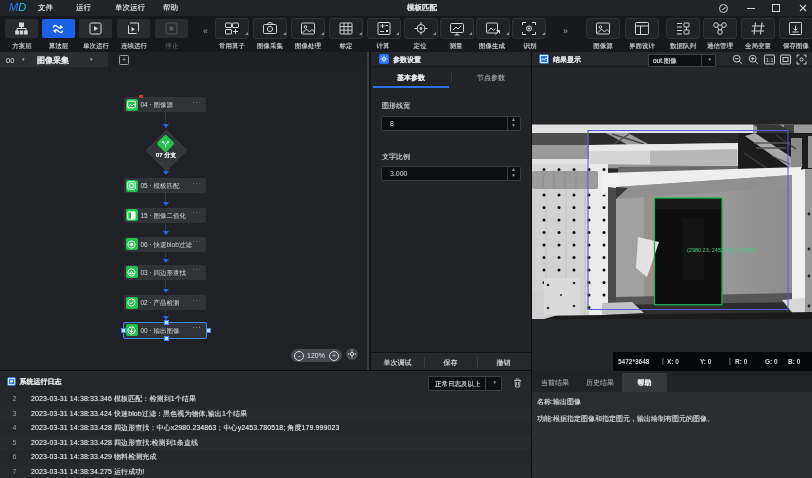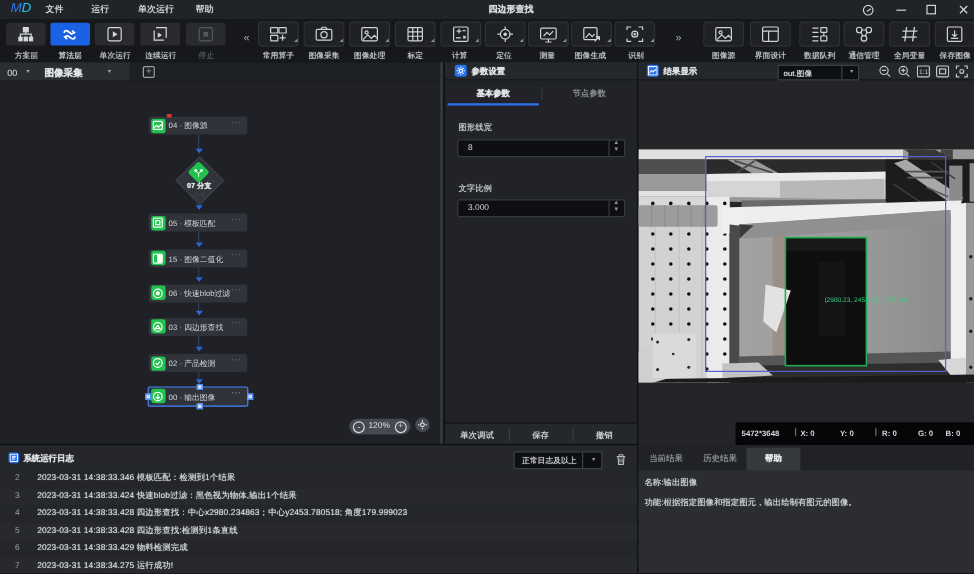--- a/index.html
+++ b/index.html
@@ -48,21 +48,21 @@
 <body>
 <div id="app">
 
 <div class="abs" id="titlebar">
   <span class="abs" style="left:9px;top:1px;font-size:11px;font-weight:normal;font-style:italic;">
     <span style="color:#2a7bf5;">M</span><span style="color:#27c5ee;">D</span></span>
   <span class="abs menu cjk" style="left:38px;">文件</span>
   <span class="abs menu cjk" style="left:76px;">运行</span>
   <span class="abs menu cjk" style="left:115px;">单次运行</span>
   <span class="abs menu cjk" style="left:163px;">帮助</span>
-  <span class="abs menu cjk" style="left:407px;font-weight:bold;">四边形查找</span>
+  <span class="abs menu cjk" style="left:407px;font-weight:bold;">模板匹配</span>
   <span class="abs wicon" style="left:719px;top:4px;width:7px;height:7px;border:1px solid #cfd2d6;border-radius:50%;">
         <span class="abs" style="left:1.5px;top:3px;width:4px;height:1px;background:#cfd2d6;transform:rotate(-35deg);"></span>
       </span>
   <span class="abs wicon" style="left:747px;top:7.5px;width:8px;height:1.2px;background:#cfd2d6;"></span>
   <span class="abs wicon" style="left:772px;top:4px;width:6px;height:6px;border:1.1px solid #cfd2d6;"></span>
   <span class="abs wicon" style="left:799px;top:3.5px;">
         <svg width="8" height="8" viewBox="0 0 8 8">
           <path d="M1 1l6 6M7 1l-6 6" stroke="#cfd2d6" stroke-width="1.1"></path>
         </svg>
       </span>

